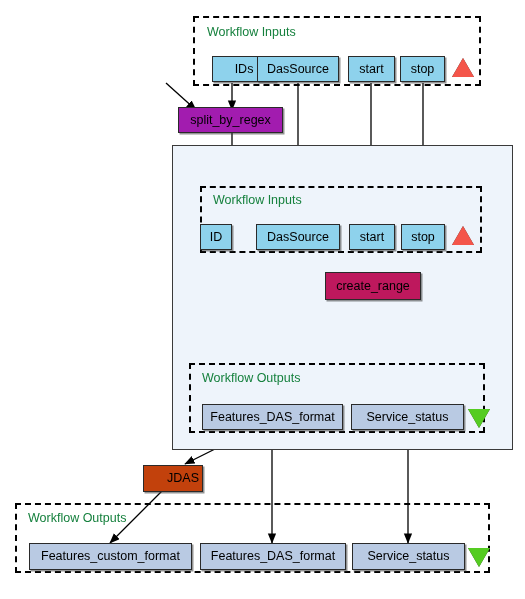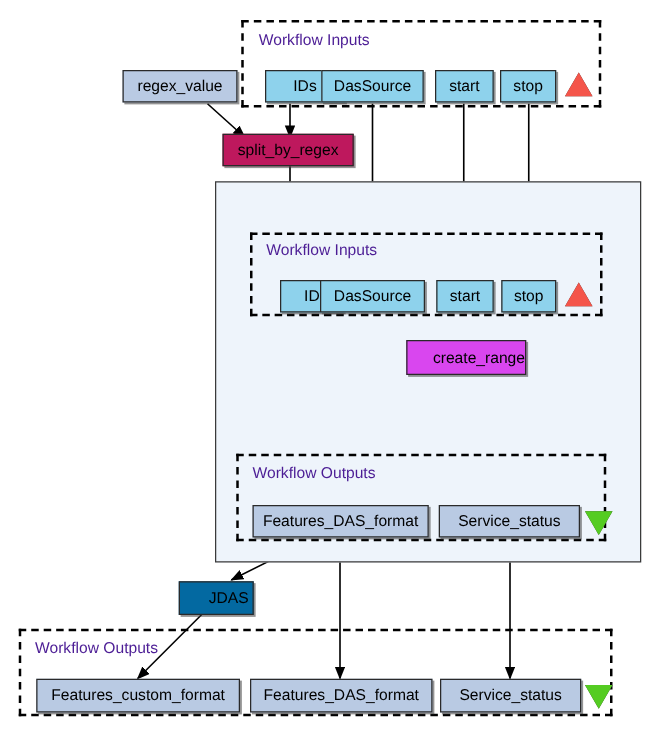--- a/index.html
+++ b/index.html
@@ -33,42 +33,42 @@
     border: 2px dashed #000000;
     background: transparent;
   }
   .group-solid {
     border: 1.5px solid #3a3a3a;
     background: #eef4fb;
   }
   .group-label {
     position: absolute;
     font-size: 12.5px;
-    color: #4c1d95;
+    color: #15803d;
     white-space: nowrap;
     line-height: 1;
   }
   .node {
     position: absolute;
     box-sizing: border-box;
     border: 1.5px solid #2a2a2a;
     display: flex;
     align-items: center;
     justify-content: center;
     font-size: 12.5px;
     color: #000000;
     white-space: nowrap;
     box-shadow: 1.5px 1.5px 0 rgba(60,60,60,0.55);
     line-height: 1;
   }
   .n-input   { background: #8ed2ec; }
   .n-output  { background: #b9cae3; }
-  .n-proc    { background: #0369a1; padding-left: 20px; }
-  .n-proc2   { background: #d946ef; justify-content: flex-end; }
-  .n-magenta { background: #be185d; }
+  .n-proc    { background: #c2410c; padding-left: 20px; }
+  .n-proc2   { background: #be185d; }
+  .n-magenta { background: #a21caf; }
   .n-blue    { background: #6699ee; }
   .tri {
     position: absolute;
     width: 0;
     height: 0;
   }
   .tri-up {
     border-left: 11px solid transparent;
     border-right: 11px solid transparent;
     border-bottom: 19px solid #f4554a;
@@ -123,23 +123,20 @@
       <path d="M253,430 L185,464"></path>
 
       <path d="M272,430 L272,543"></path>
 
       <path d="M408,430 L408,543"></path>
 
       <path d="M162,491 L110,543"></path>
     </g>
   </svg>
 
-  <div class="node n-output" style="left:98px; top:56px; width:92px; height:26px;">
-    <span>regex_value</span>
-  </div>
 
   <div class="group-box group-dashed" style="left:193px; top:16px; width:288px; height:70px;"></div>
   <div class="group-label" style="left:207px; top:26px;">Workflow Inputs</div>
 
   <div class="node n-input" style="left:212px; top:56px; width:64px; height:26px;">
     <span>IDs</span>
   </div>
   <div class="node n-input" style="left:257px; top:56px; width:82px; height:26px;">
     <span>DasSource</span>
   </div>
@@ -153,21 +150,21 @@
 
   <div class="node n-magenta" style="left:178px; top:107px; width:105px; height:26px;">
     <span>split_by_regex</span>
   </div>
 
   <div class="group-box group-solid" style="left:172px; top:145px; width:341px; height:305px;"></div>
 
   <div class="group-box group-dashed" style="left:200px; top:186px; width:282px; height:67px;"></div>
   <div class="group-label" style="left:213px; top:194px;">Workflow Inputs</div>
 
-  <div class="node n-input" style="left:224px; top:224px; width:51px; height:26px;text-align:right;">
+  <div class="node n-input" style="left:200px; top:224px; width:32px; height:26px;text-align:right;">
     <span>ID</span>
   </div>
   <div class="node n-input" style="left:256px; top:224px; width:84px; height:26px;">
     <span>DasSource</span>
   </div>
   <div class="node n-input" style="left:349px; top:224px; width:46px; height:26px;">
     <span>start</span>
   </div>
   <div class="node n-input" style="left:401px; top:224px; width:44px; height:26px;">
     <span>stop</span>

